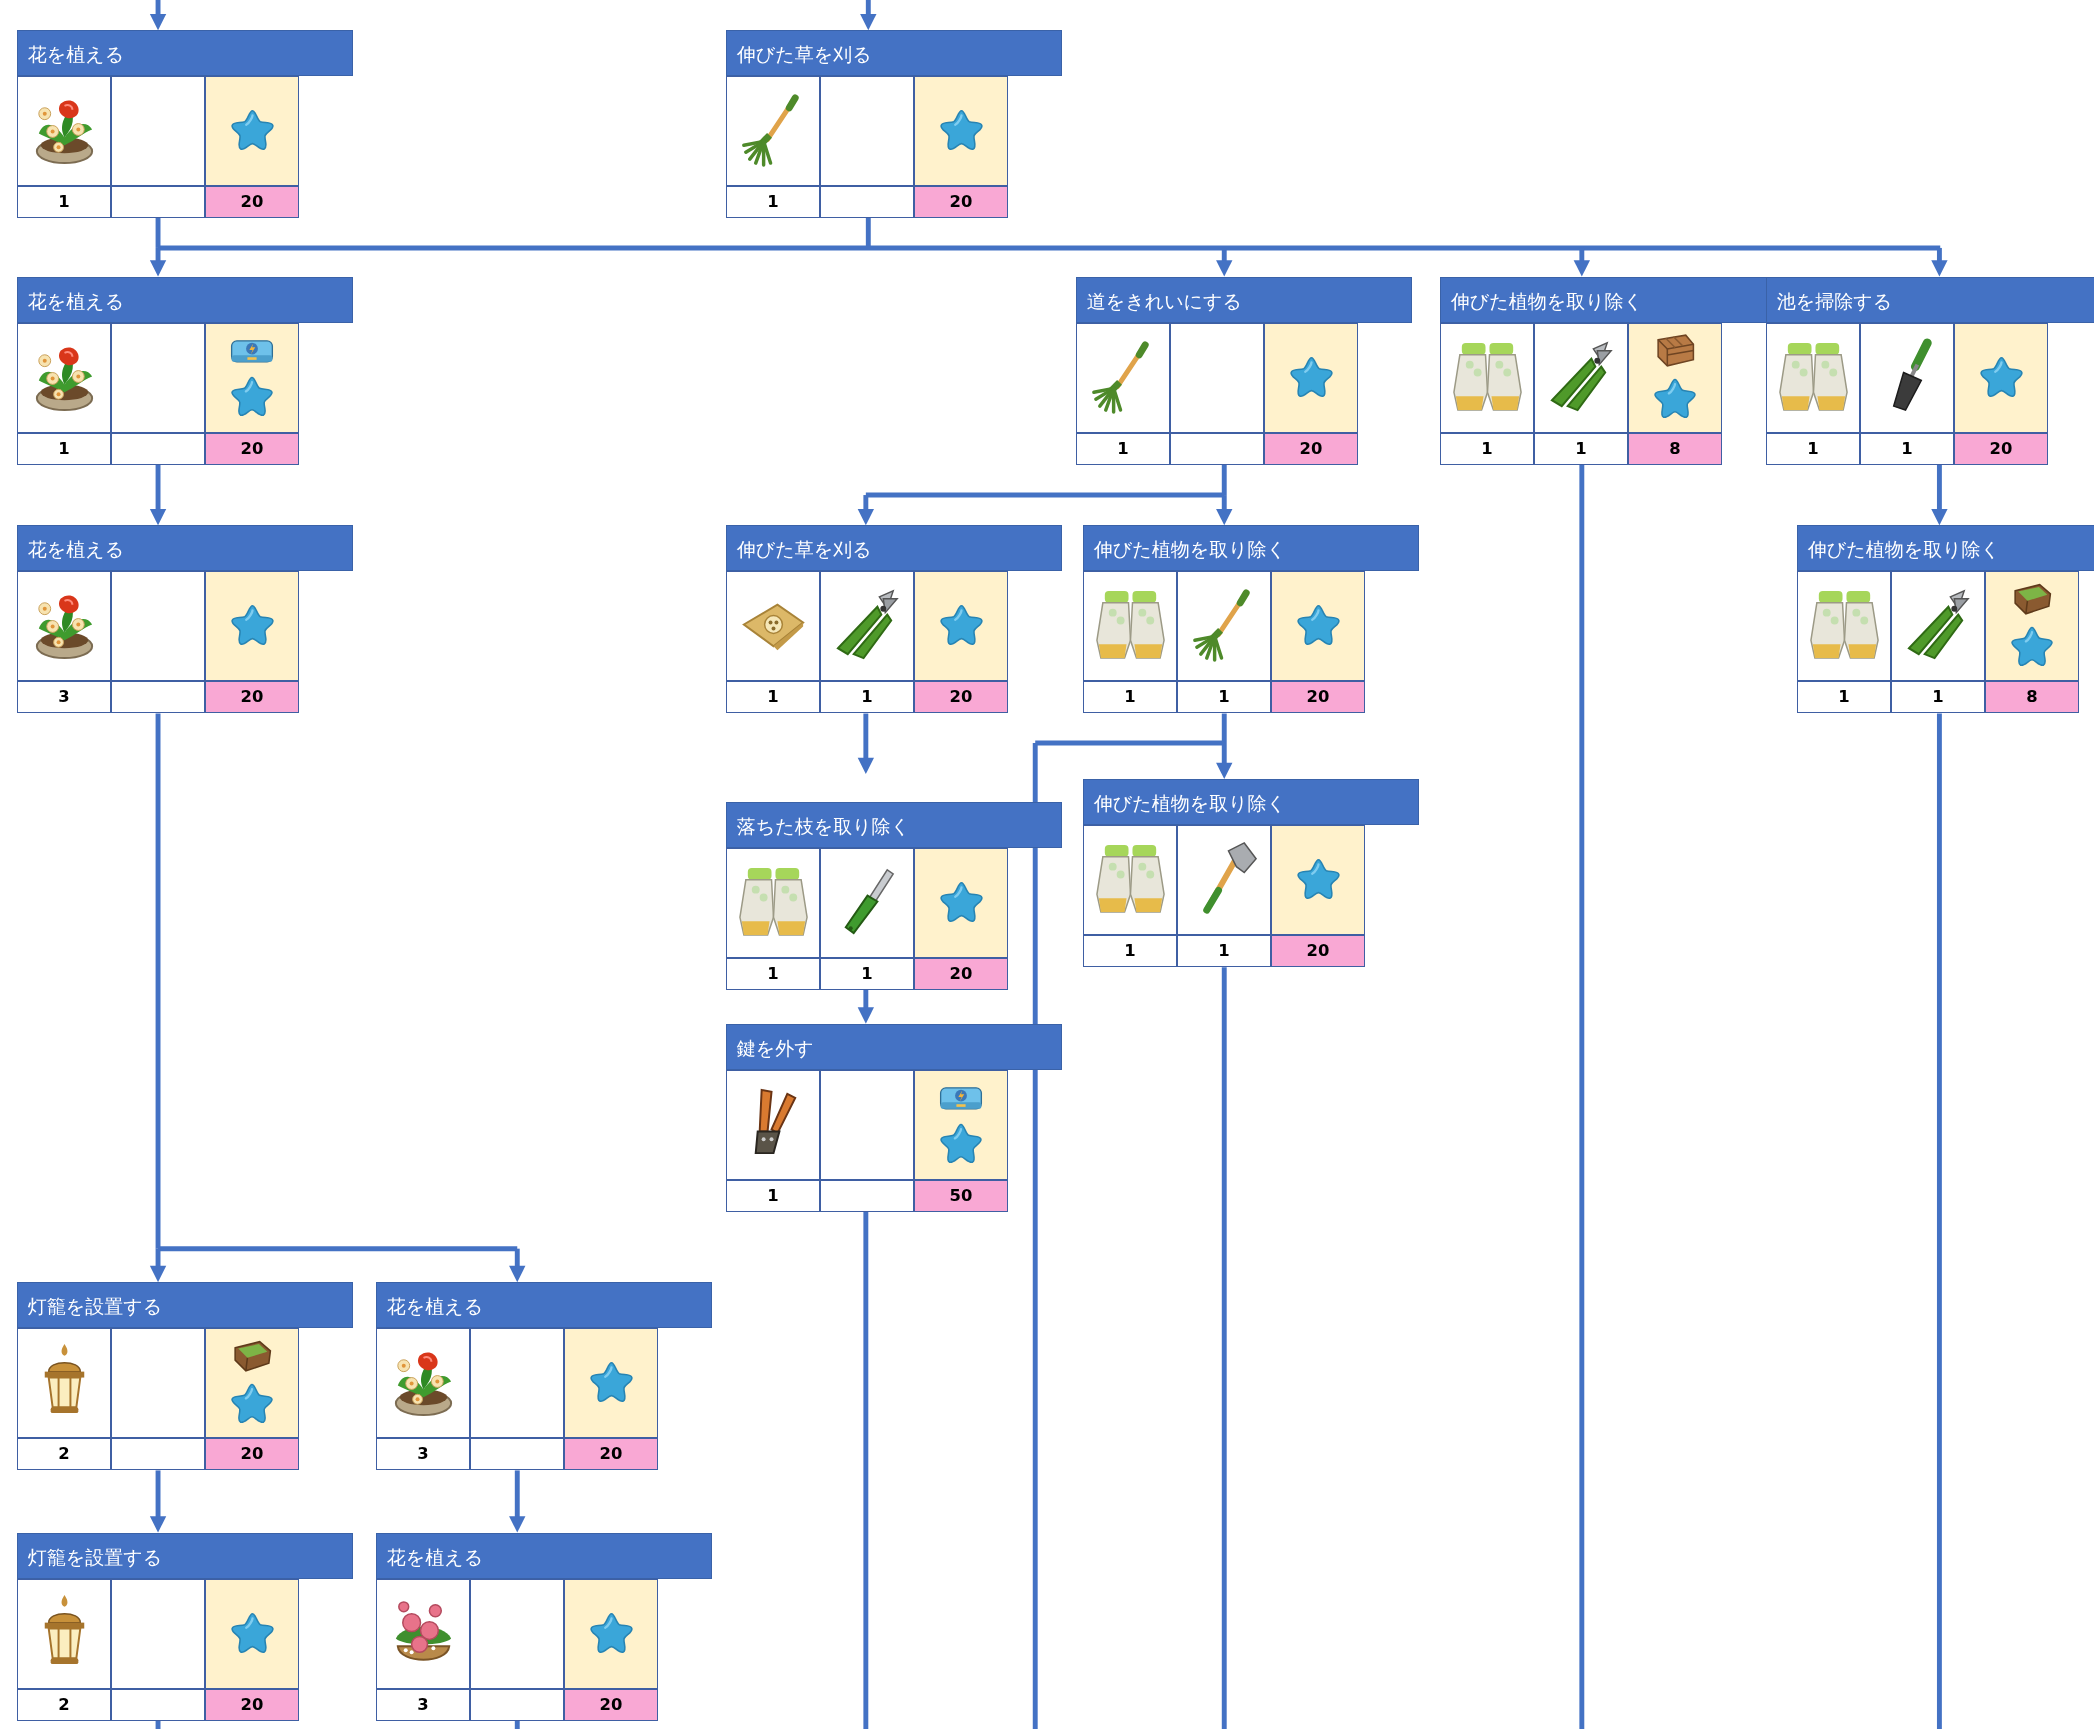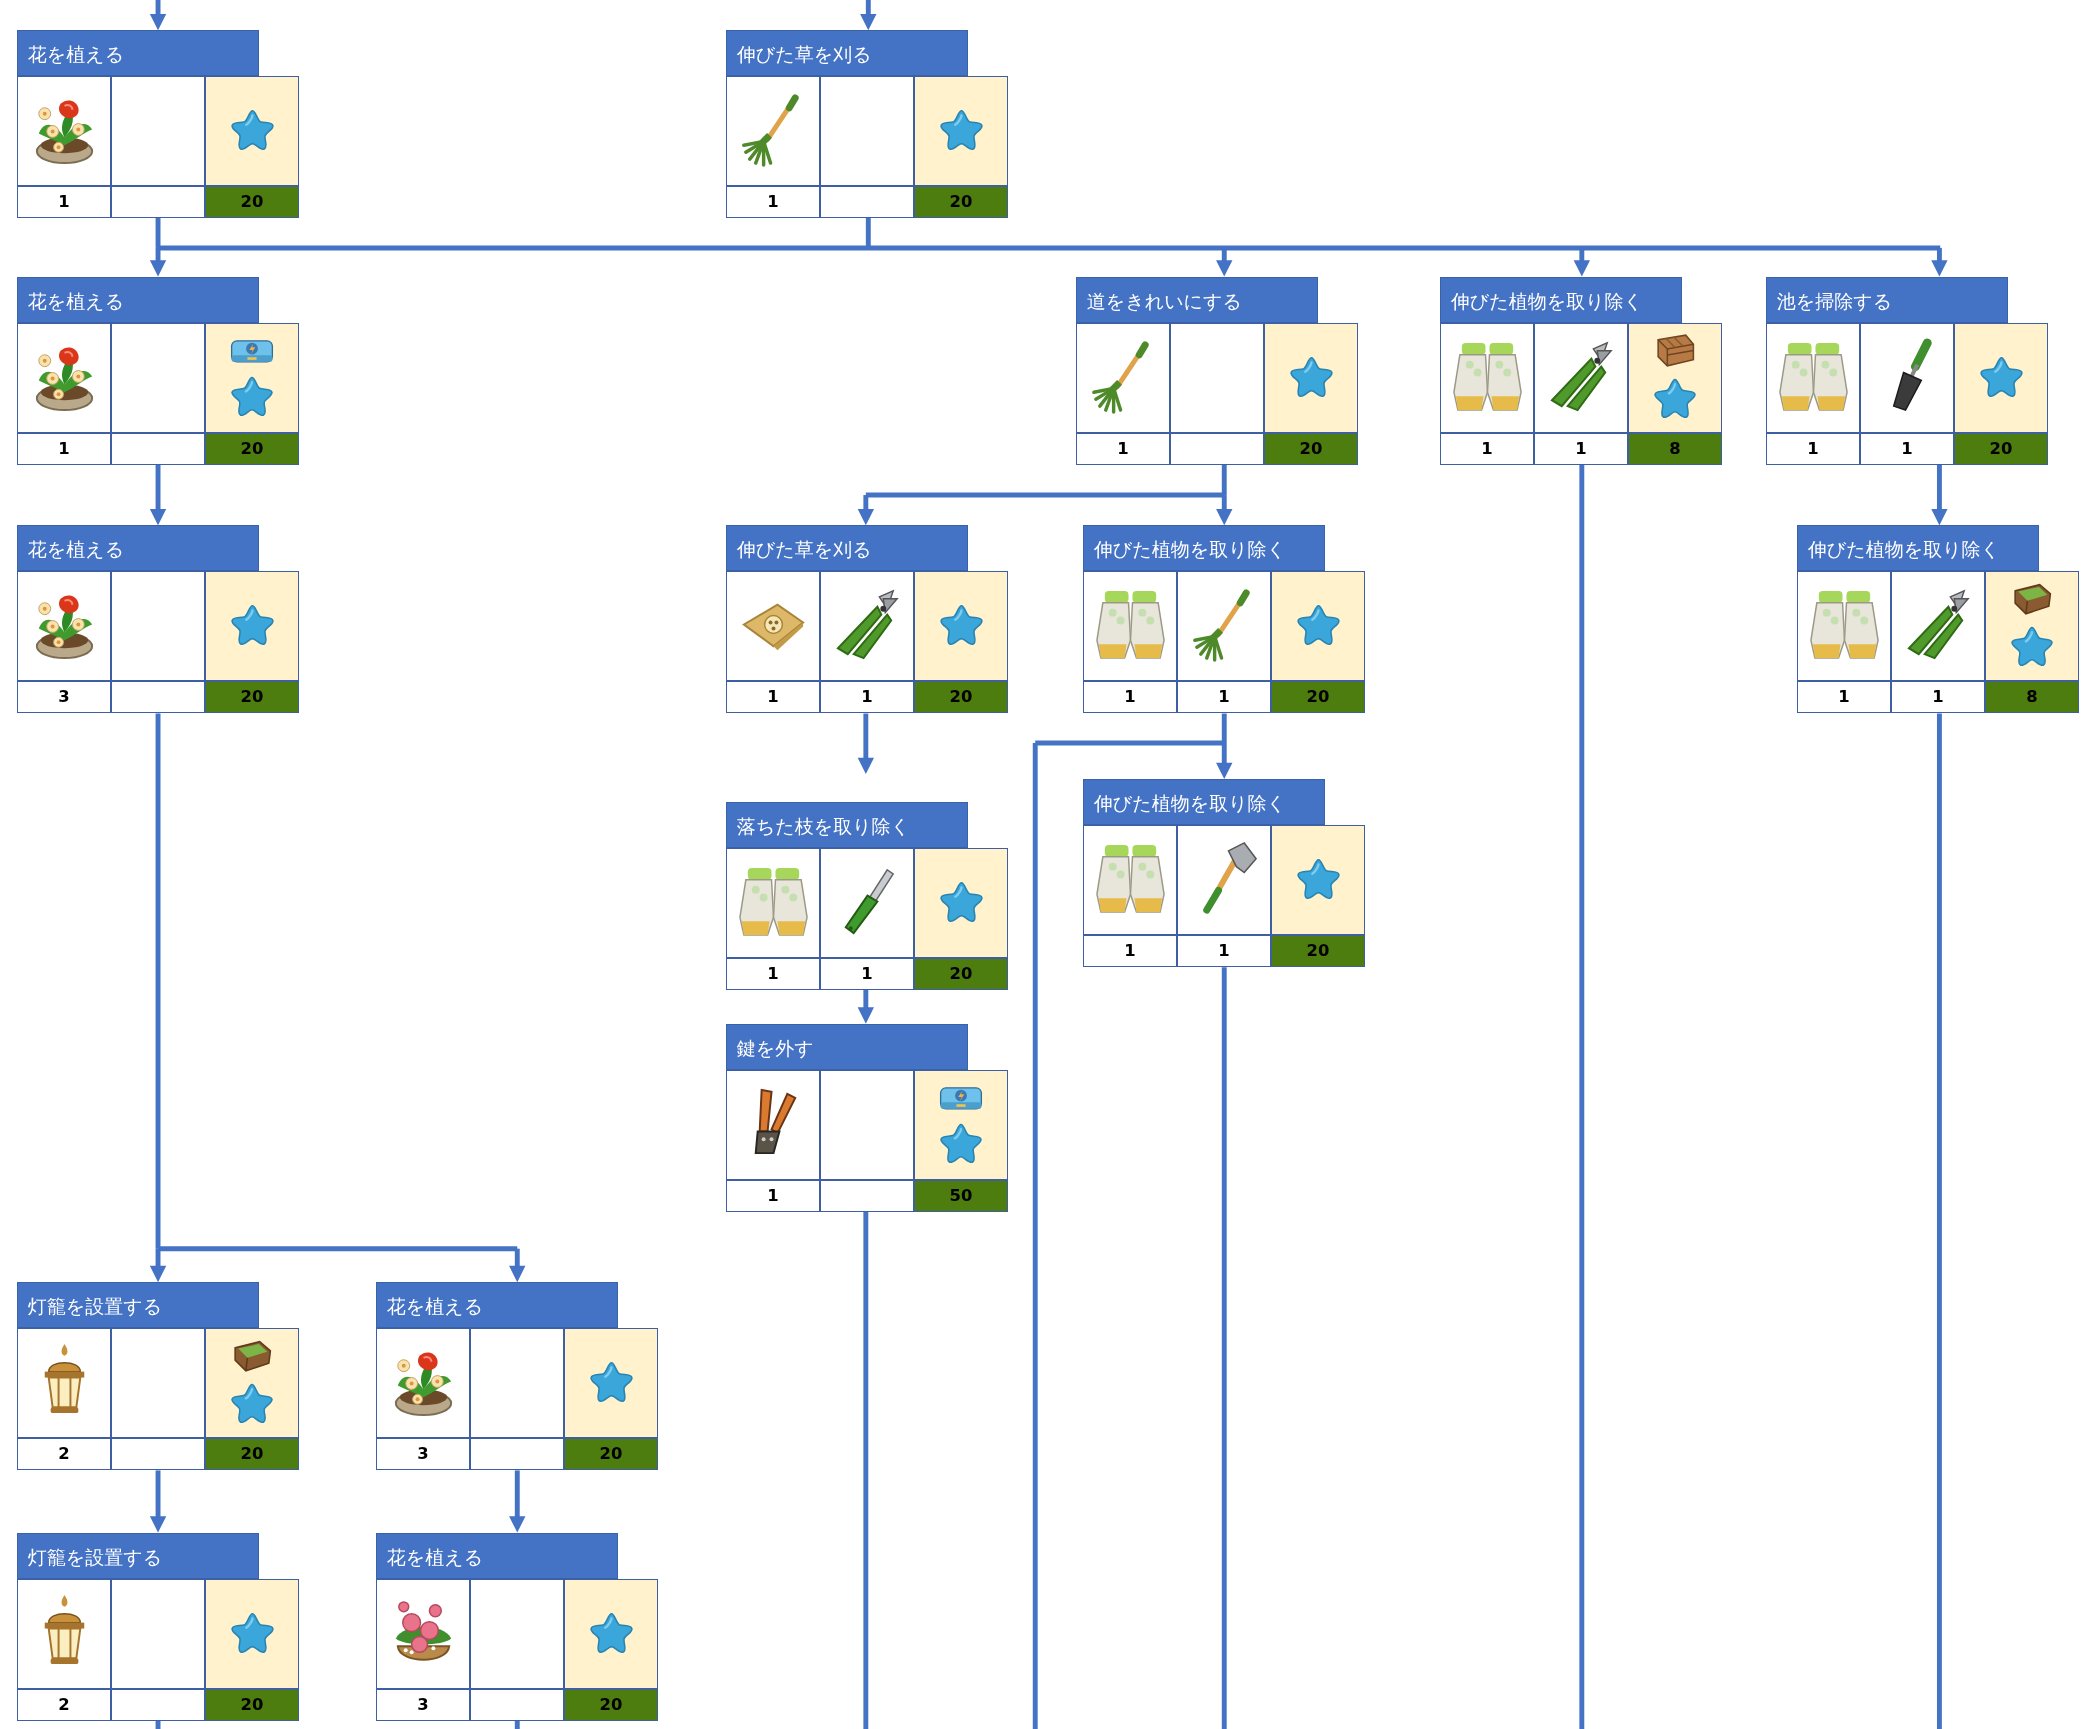--- a/index.html
+++ b/index.html
@@ -1,30 +1,30 @@
 <!DOCTYPE html>
 <html style="font-size:13px"><head>
 <meta charset="utf-8">
 <style>
   html, body { margin:0; padding:0; background:#ffffff; }
   body { width:2095px; height:1729px; position:relative; overflow:hidden;
          font-family:"DejaVu Sans", "Liberation Sans", sans-serif; }
   #connectors { position:absolute; left:0; top:0; width:2095px; height:1729px; }
   .card { position:absolute; width:282px; height:188px; box-sizing:border-box; }
-  .card .hdr { position:absolute; left:0; top:0; width:242px; height:46px; background:#4472C4;
+  .card .hdr { position:absolute; left:0; top:0; width:336px; height:46px; background:#4472C4;
                color:#ffffff; font-size:19px; line-height:46px; padding-left:9.8px; box-sizing:border-box;
                white-space:nowrap; overflow:hidden; border:0.8px solid #3a62a8; }
   .card .cell { position:absolute; top:46px; width:94px; height:110px; box-sizing:border-box;
                 border:1.2px solid #3f5fa3; background:#ffffff; display:flex; flex-direction:column;
                 align-items:center; justify-content:center; }
   .card .cell.reward { background:#FFF2CC; }
   .card .num { position:absolute; top:156px; width:94px; height:32px; box-sizing:border-box;
                border:1.2px solid #3f5fa3; background:#ffffff; text-align:center; line-height:29.5px;
                font-weight:bold; font-size:16.4px; color:#000; }
-  .card .num.reward { background:#4d7c0f; }
+  .card .num.reward { background:#f9a8d4; }
   .c0 { left:0; } .c1 { left:94px; } .c2 { left:188px; }
   .icon { display:block; }
   .reward .icon.small { margin:1.6px 0; }
 </style>
 </head>
 <body>
 
 <svg id="connectors" xmlns="http://www.w3.org/2000/svg" viewBox="0 0 2560 2113" width="2095" height="1729">
     <polyline points="193,0 193,19" fill="none" stroke="#4472C4" stroke-width="6"></polyline>
     <polygon points="183,17 203,17 193,37" fill="#4472C4"></polygon>

